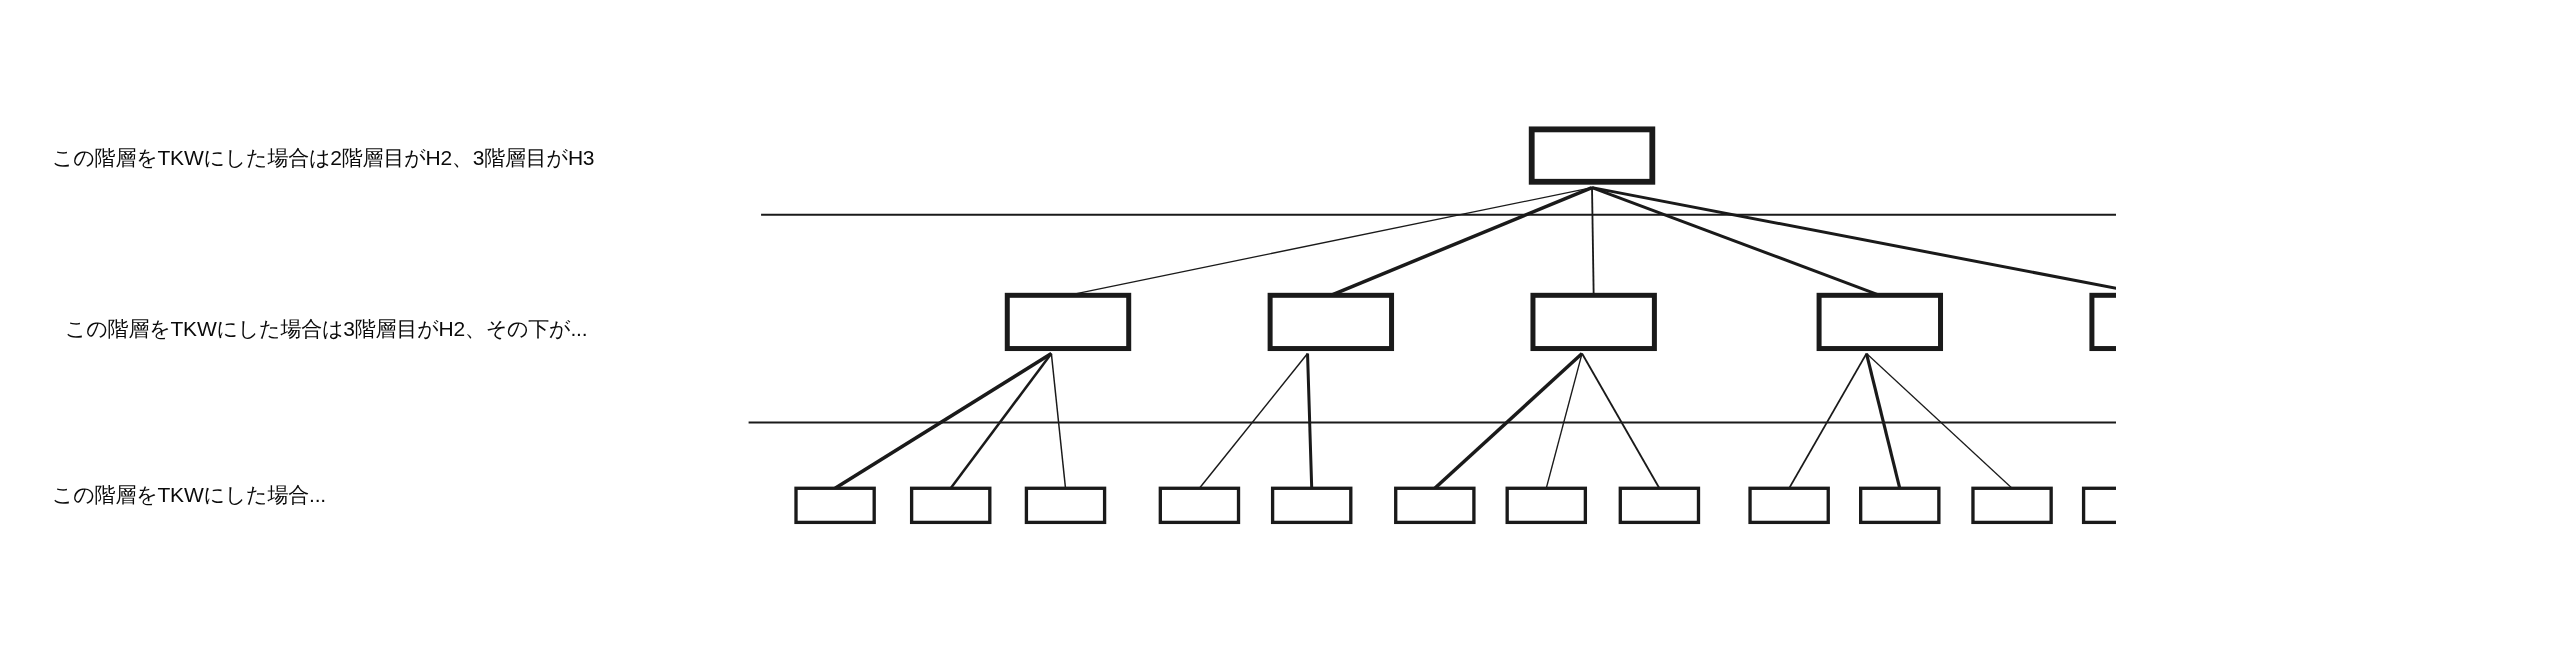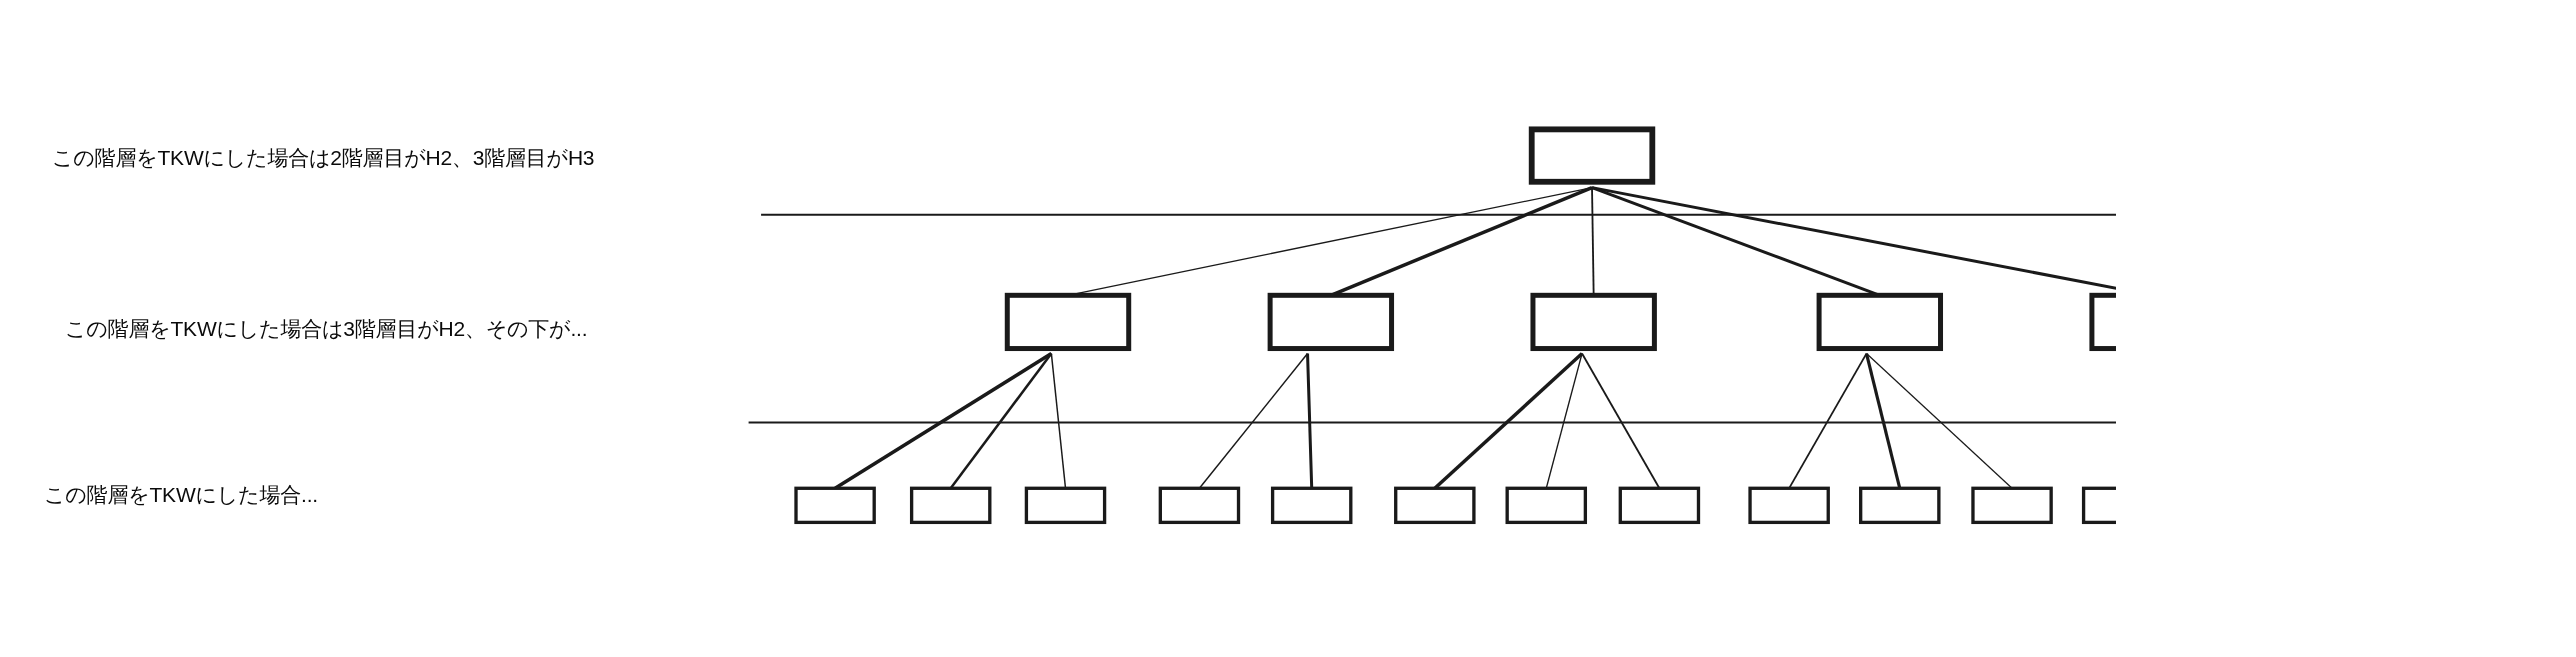--- a/index.html
+++ b/index.html
@@ -28,21 +28,21 @@
     position: absolute;
     color: #0a0a0a;
     font-size: 21px;
     line-height: 1.1;
     white-space: nowrap;
     font-family: "Liberation Sans", "DejaVu Sans", sans-serif;
     letter-spacing: -0.2px;
   }
   #label-tier1 { left: 52px; top: 146px; }
   #label-tier2 { left: 52px; top: 317px; margin-left: 13px; }
-  #label-tier3 { left: 44px; top: 483px; }
+  #label-tier3 { left: 52px; top: 483px; }
 </style>
 </head>
 <body>
 
 <div id="canvas">
 
   <svg id="diagram-svg" viewBox="0 0 3097 791" xmlns="http://www.w3.org/2000/svg">
     <g id="edges-group">
         <line x1="1914" y1="225.5" x2="1284" y2="355" stroke="#1a1a1a" stroke-width="1.6" stroke-linecap="butt"></line>
         <line x1="1914" y1="225.5" x2="1600" y2="355" stroke="#1a1a1a" stroke-width="4.2" stroke-linecap="butt"></line>

